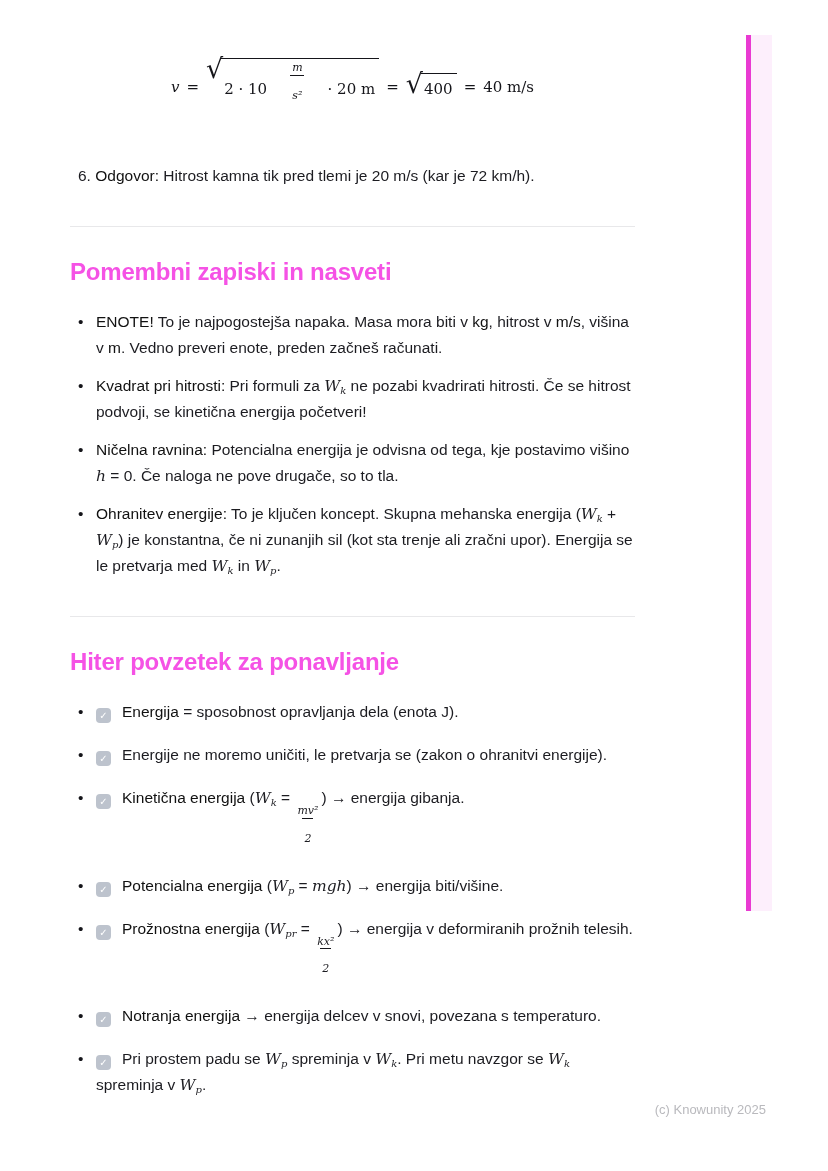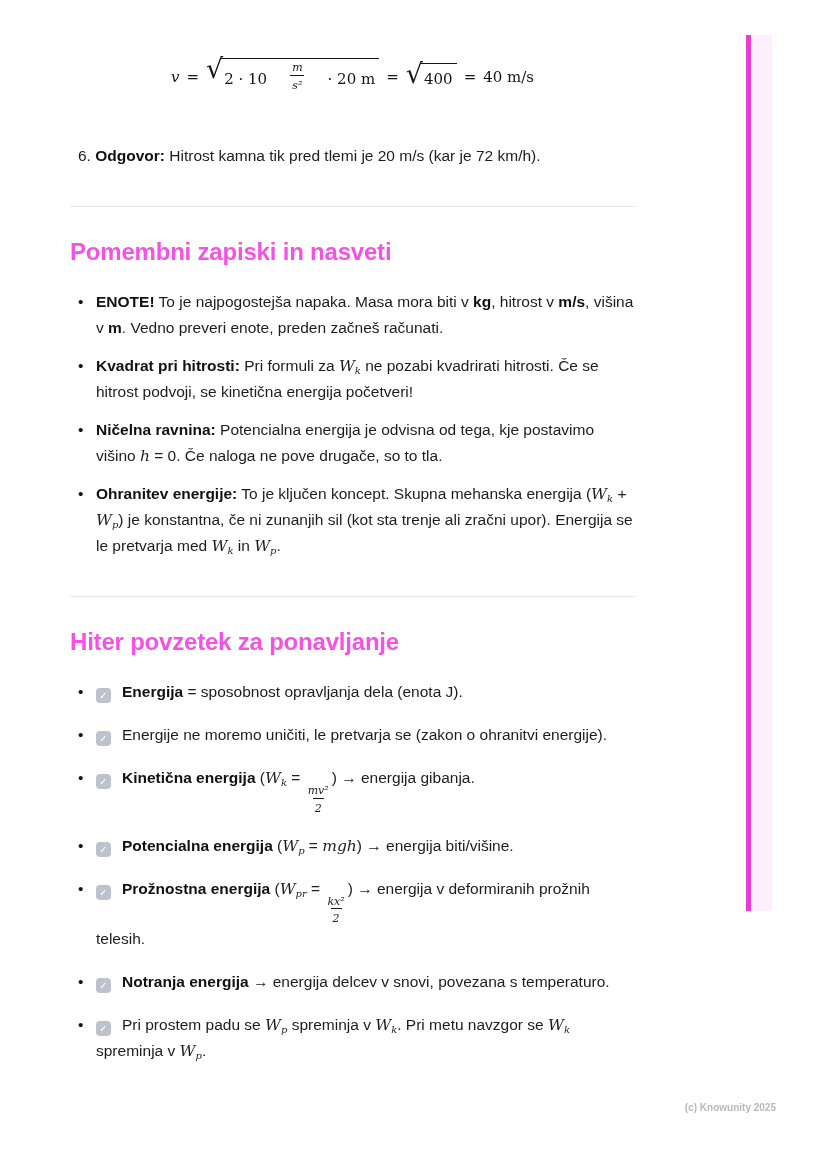--- a/index.html
+++ b/index.html
@@ -19,56 +19,56 @@
   .math{font-family:"DejaVu Serif",serif;font-style:italic;}
   .math sub{font-size:10px;font-style:italic;line-height:0;vertical-align:-3px;}
   .rm{font-family:"DejaVu Serif",serif;font-style:normal;}
   .sqrt{display:inline-flex;align-items:flex-start;}
   .radical{font-size:27px;line-height:0.95;font-style:normal;transform:translateY(-2px);}
   .vinculum{
     border-top:1.4px solid #15151a;display:inline-flex;align-items:center;gap:23px;
     padding:3px 4px 0 3px;margin-left:-2px;min-height:24px;
   }
   .frac{display:inline-flex;flex-direction:column;align-items:center;font-size:11px;line-height:1.15;vertical-align:-7px;}
-  .frac .fden{border-top:1px solid #15151a;padding:4px 2px;}
+  .frac .fden{border-top:1px solid #15151a;padding:14px 2px;}
   .frac .fnum{padding:0 2px;}
   li .frac{transform:translateY(4px);margin:0 1px;}
 
   
   .answer{margin-top:48px;font-size:15.5px;line-height:1.6;padding-left:8px;}
 
   
   hr.div{border:none;border-top:1px solid var(--divider,#e8e8ea);margin:37px 0 0 0;}
   h2.section{
     color:var(--accent,#f552e5);font-size:24px;font-weight:700;
     margin:31px 0 0 0;letter-spacing:-0.2px;
   }
 
   
   ul.blist{list-style:none;margin:23px 0 0 0;padding:0;font-size:15.5px;}
   ul.blist li{position:relative;padding-left:26px;line-height:1.68;margin-bottom:12px;}
   ul.blist li::before{content:"•";position:absolute;left:8px;top:0;color:#15151a;}
   ul.summary li{margin-bottom:17px;}
-  .b{font-weight:700;color:#111;}
+  .b{font-weight:400;color:#111;}
   .checkbox{
     display:inline-block;width:15px;height:15px;background:var(--checkbox,#bdc3cd);
     border-radius:4px;color:#fff;font-size:10px;line-height:15px;text-align:center;
     margin-right:11px;vertical-align:-2px;
   }
   .checkbox::before{content:"✓";}
 
   
   .side-strip{
     position:absolute;left:746px;top:35px;width:21px;height:876px;
     background:var(--strip,#fdeffc);border-left:5px solid var(--bar,#e93ad2);
   }
 
   
   .footer{
-    position:absolute;top:1102px;right:52px;font-size:10px;color:var(--muted,#b9b9bd);font-weight:bold;
+    position:absolute;top:1102px;right:62px;font-size:13px;color:var(--muted,#b9b9bd);
   }
 </style>
 </head>
 <body>
 
 <div class="content">
 
   <div class="formula">
     <span class="math">v</span>
     <span class="rm">=</span>

